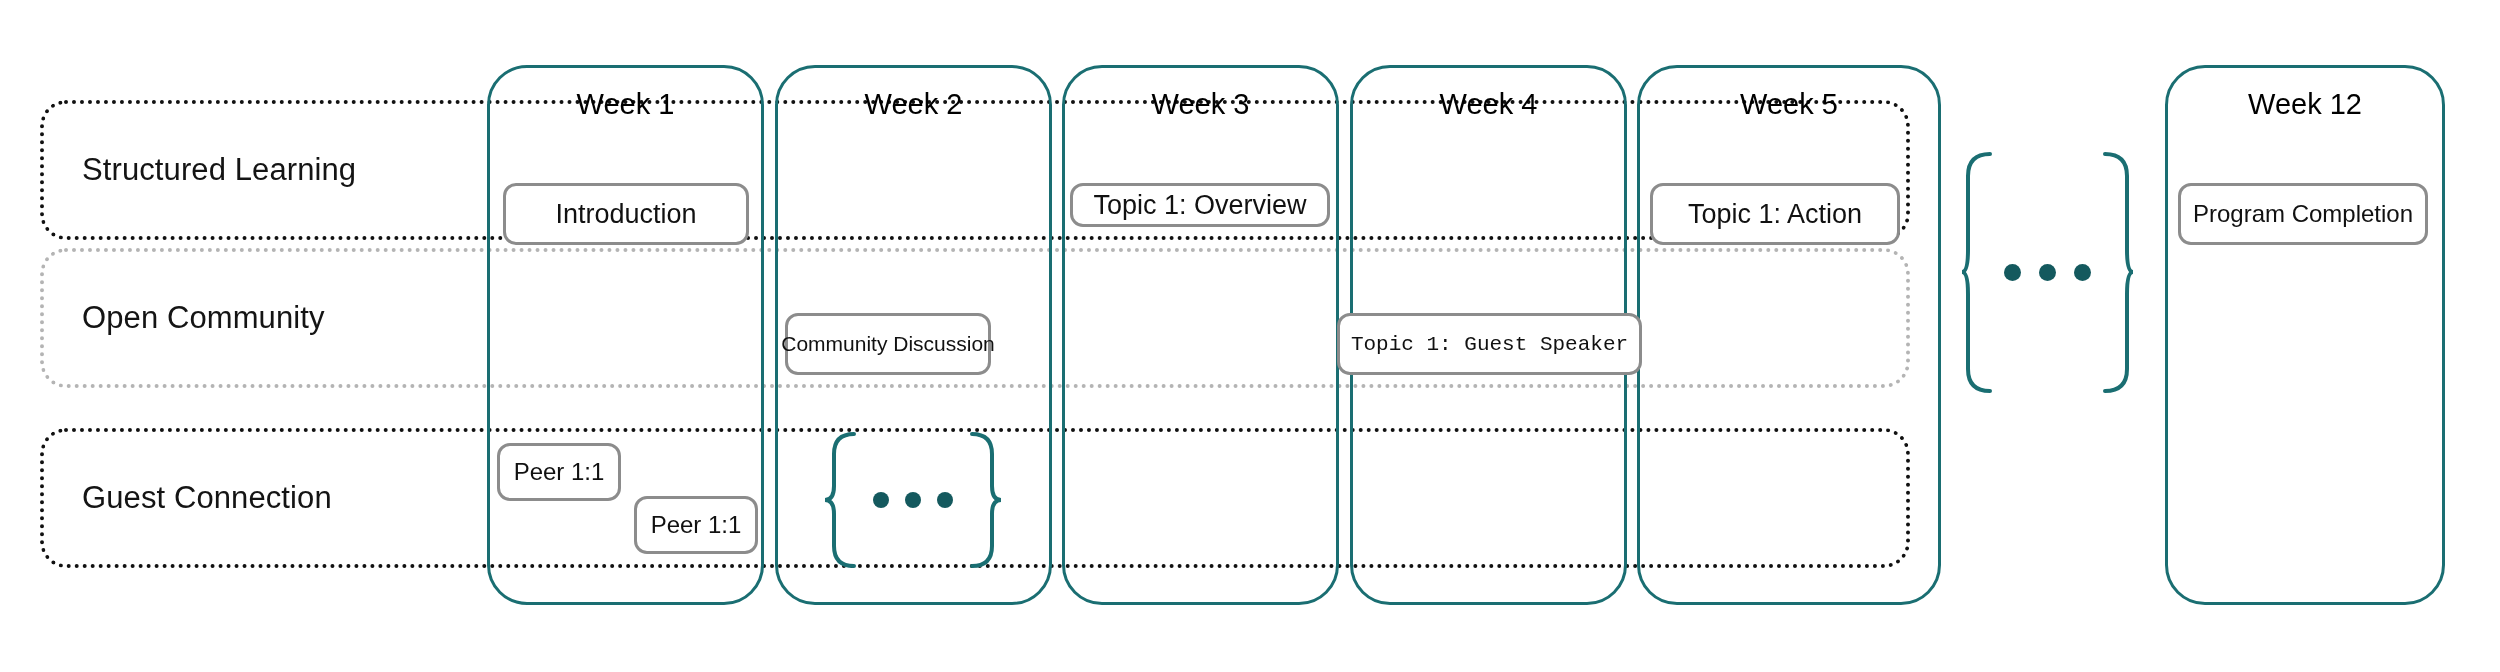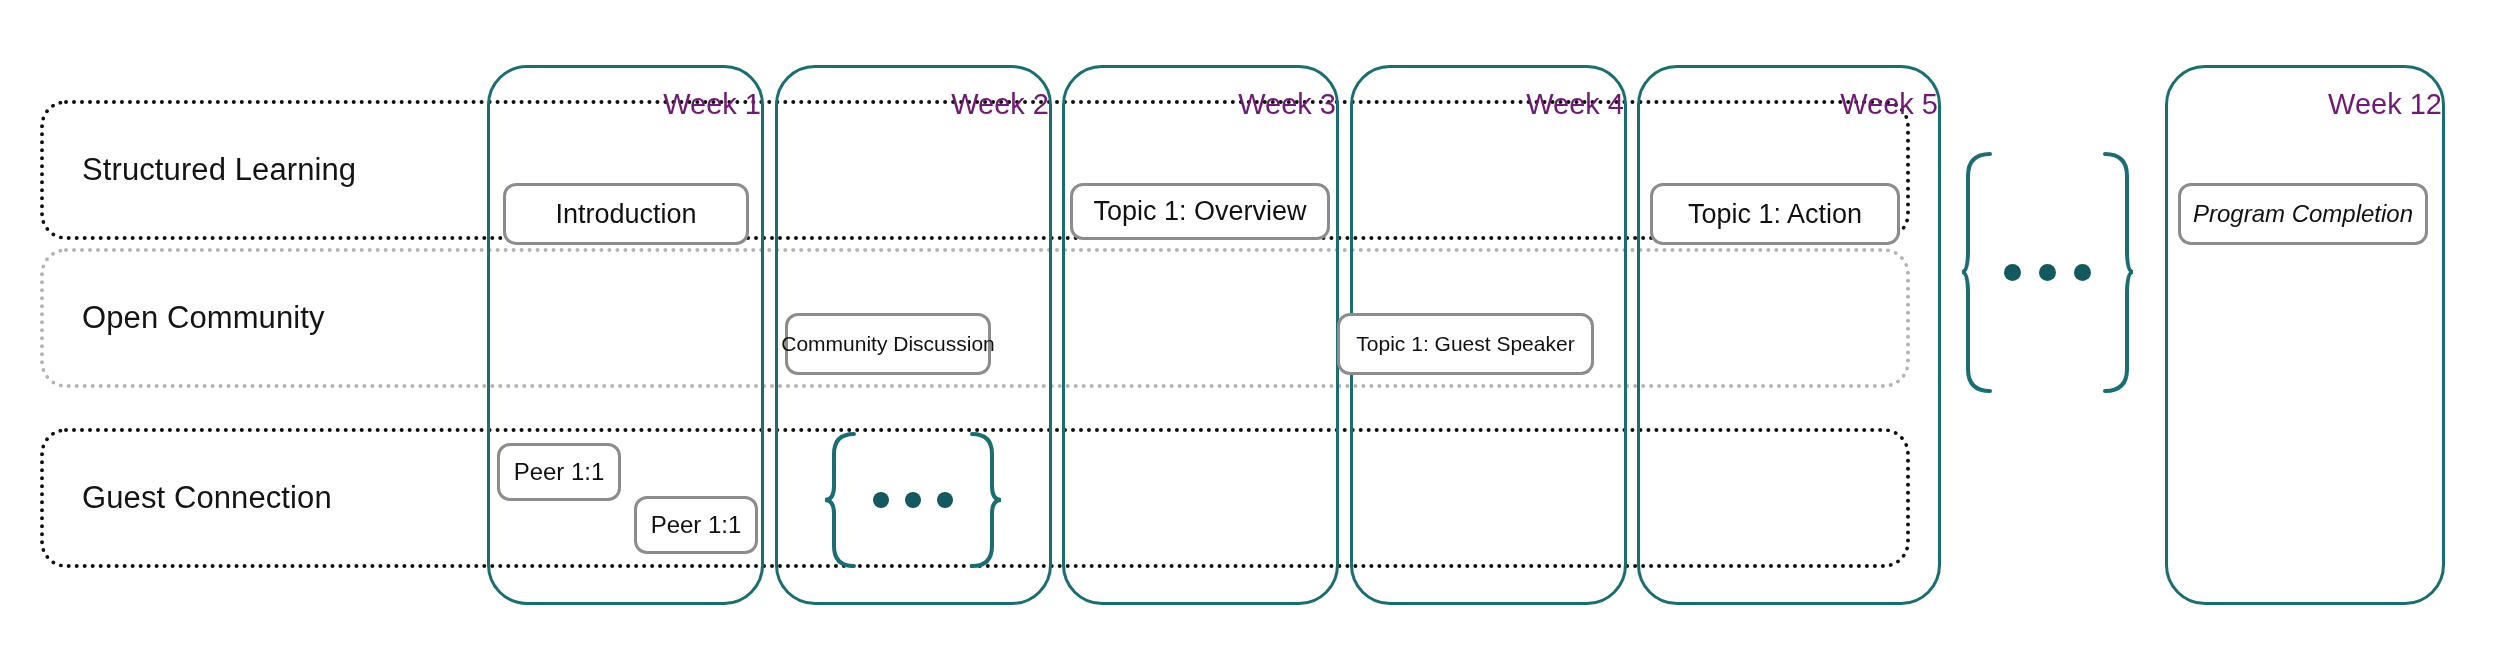--- a/index.html
+++ b/index.html
@@ -9,22 +9,22 @@
   
   .band{position:absolute;left:40px;width:1870px;border-radius:26px;box-sizing:border-box;}
   .band.dark{border:4px dotted #111111;}
   .band.light{border:4px dotted #b4b4b4;}
   .band-label{position:absolute;left:38px;top:50%;transform:translateY(-50%);
     font-size:31px;color:#141414;white-space:nowrap;letter-spacing:.1px;}
 
   
   .col{position:absolute;top:65px;height:540px;border:3px solid #1a6e72;
     border-radius:40px;box-sizing:border-box;background:transparent;}
-  .col-title{position:absolute;top:20px;left:0;right:0;text-align:right;
-    font-size:29px;color:#701a75;white-space:nowrap;}
+  .col-title{position:absolute;top:20px;left:0;right:0;text-align:center;
+    font-size:29px;color:#000000;white-space:nowrap;}
 
   
   .card{position:absolute;border:3px solid #8c8c8c;border-radius:13px;
     background:#fff;box-sizing:border-box;display:flex;align-items:center;
     justify-content:center;color:#111;white-space:nowrap;}
   .card.f-lg{font-size:27px;}
   .card.f-md{font-size:24px;}
   .card.f-sm{font-size:21px;}
 
   
@@ -72,37 +72,37 @@
   </div>
 
   <div class="col" style="left:2165px;width:280px;">
     <span class="col-title">Week 12</span>
   </div>
 
   <div class="card f-lg" style="left:503px;top:183px;width:246px;height:62px;">
     <span>Introduction</span>
   </div>
 
-  <div class="card f-lg" style="left:1070px;top:183px;width:260px;height:57px;">
+  <div class="card f-lg" style="left:1070px;top:183px;width:260px;height:44px;">
     <span>Topic 1: Overview</span>
   </div>
 
   <div class="card f-lg" style="left:1650px;top:183px;width:250px;height:62px;">
     <span>Topic 1: Action</span>
   </div>
 
-  <div class="card f-md" style="left:2178px;top:183px;width:250px;height:62px;font-style:italic;">
+  <div class="card f-md" style="left:2178px;top:183px;width:250px;height:62px;">
     <span>Program Completion</span>
   </div>
 
   <div class="card f-sm" style="left:785px;top:313px;width:206px;height:62px;">
     <span>Community Discussion</span>
   </div>
 
-  <div class="card f-sm" style="left:1337px;top:313px;width:257px;height:62px;">
+  <div class="card f-sm" style="left:1337px;top:313px;width:305px;height:62px;font-family:Liberation Mono, monospace;">
     <span>Topic 1: Guest Speaker</span>
   </div>
 
   <div class="card f-md" style="left:497px;top:443px;width:124px;height:58px;">
     <span>Peer 1:1</span>
   </div>
 
   <div class="card f-md" style="left:634px;top:496px;width:124px;height:58px;">
     <span>Peer 1:1</span>
   </div>

